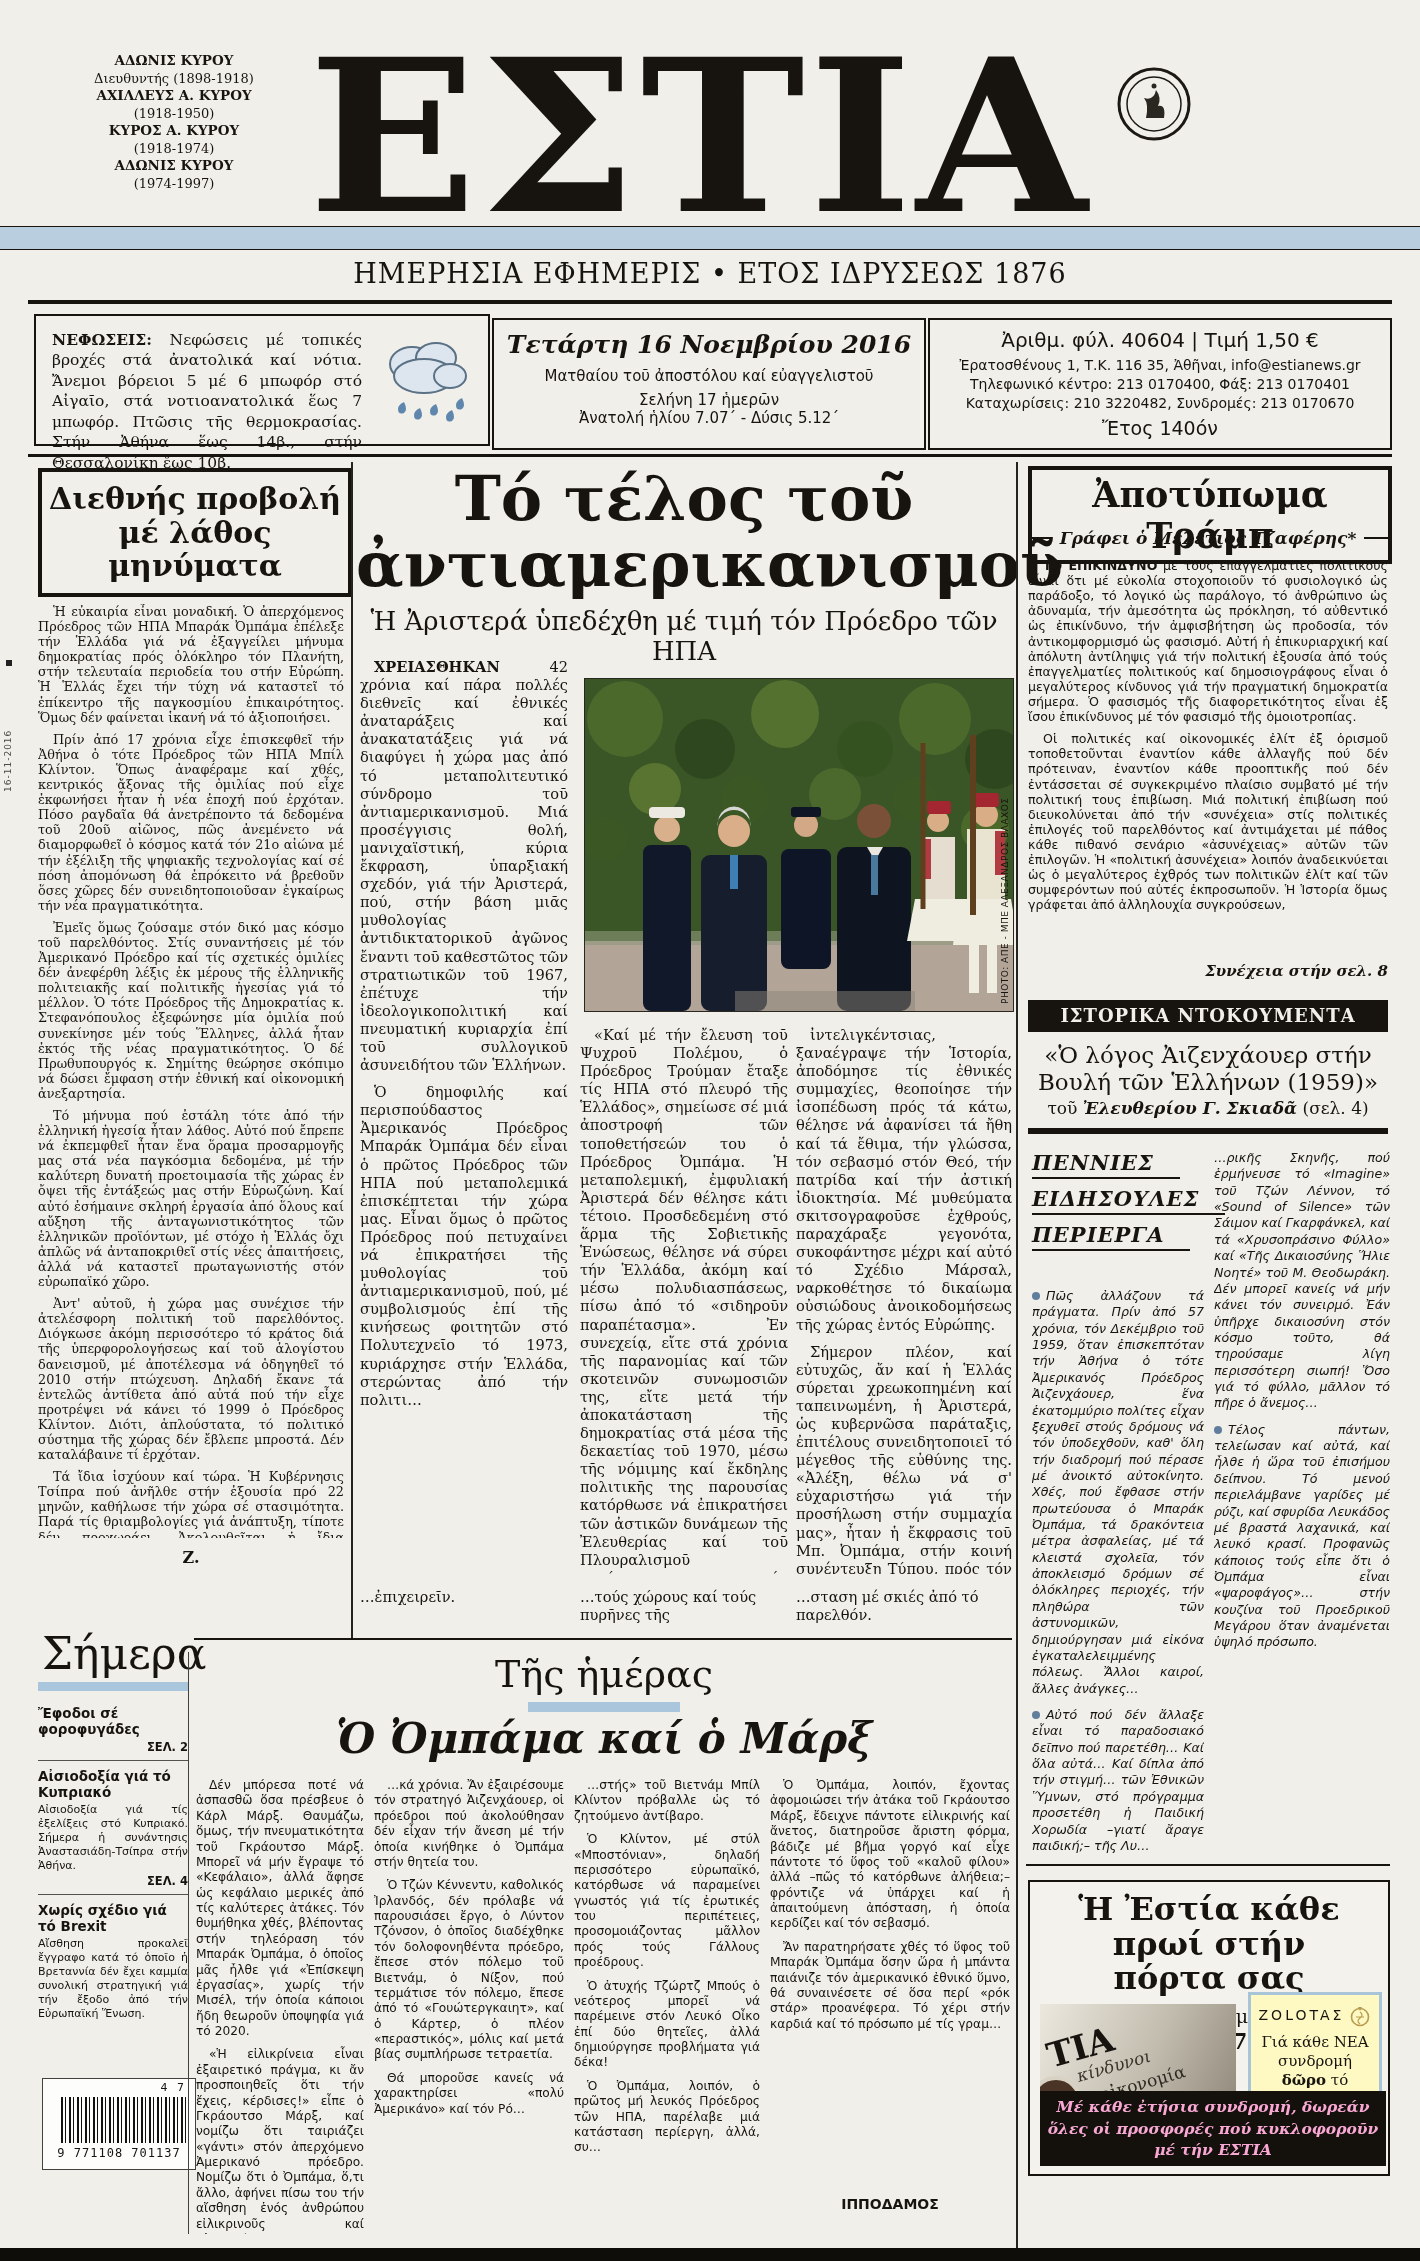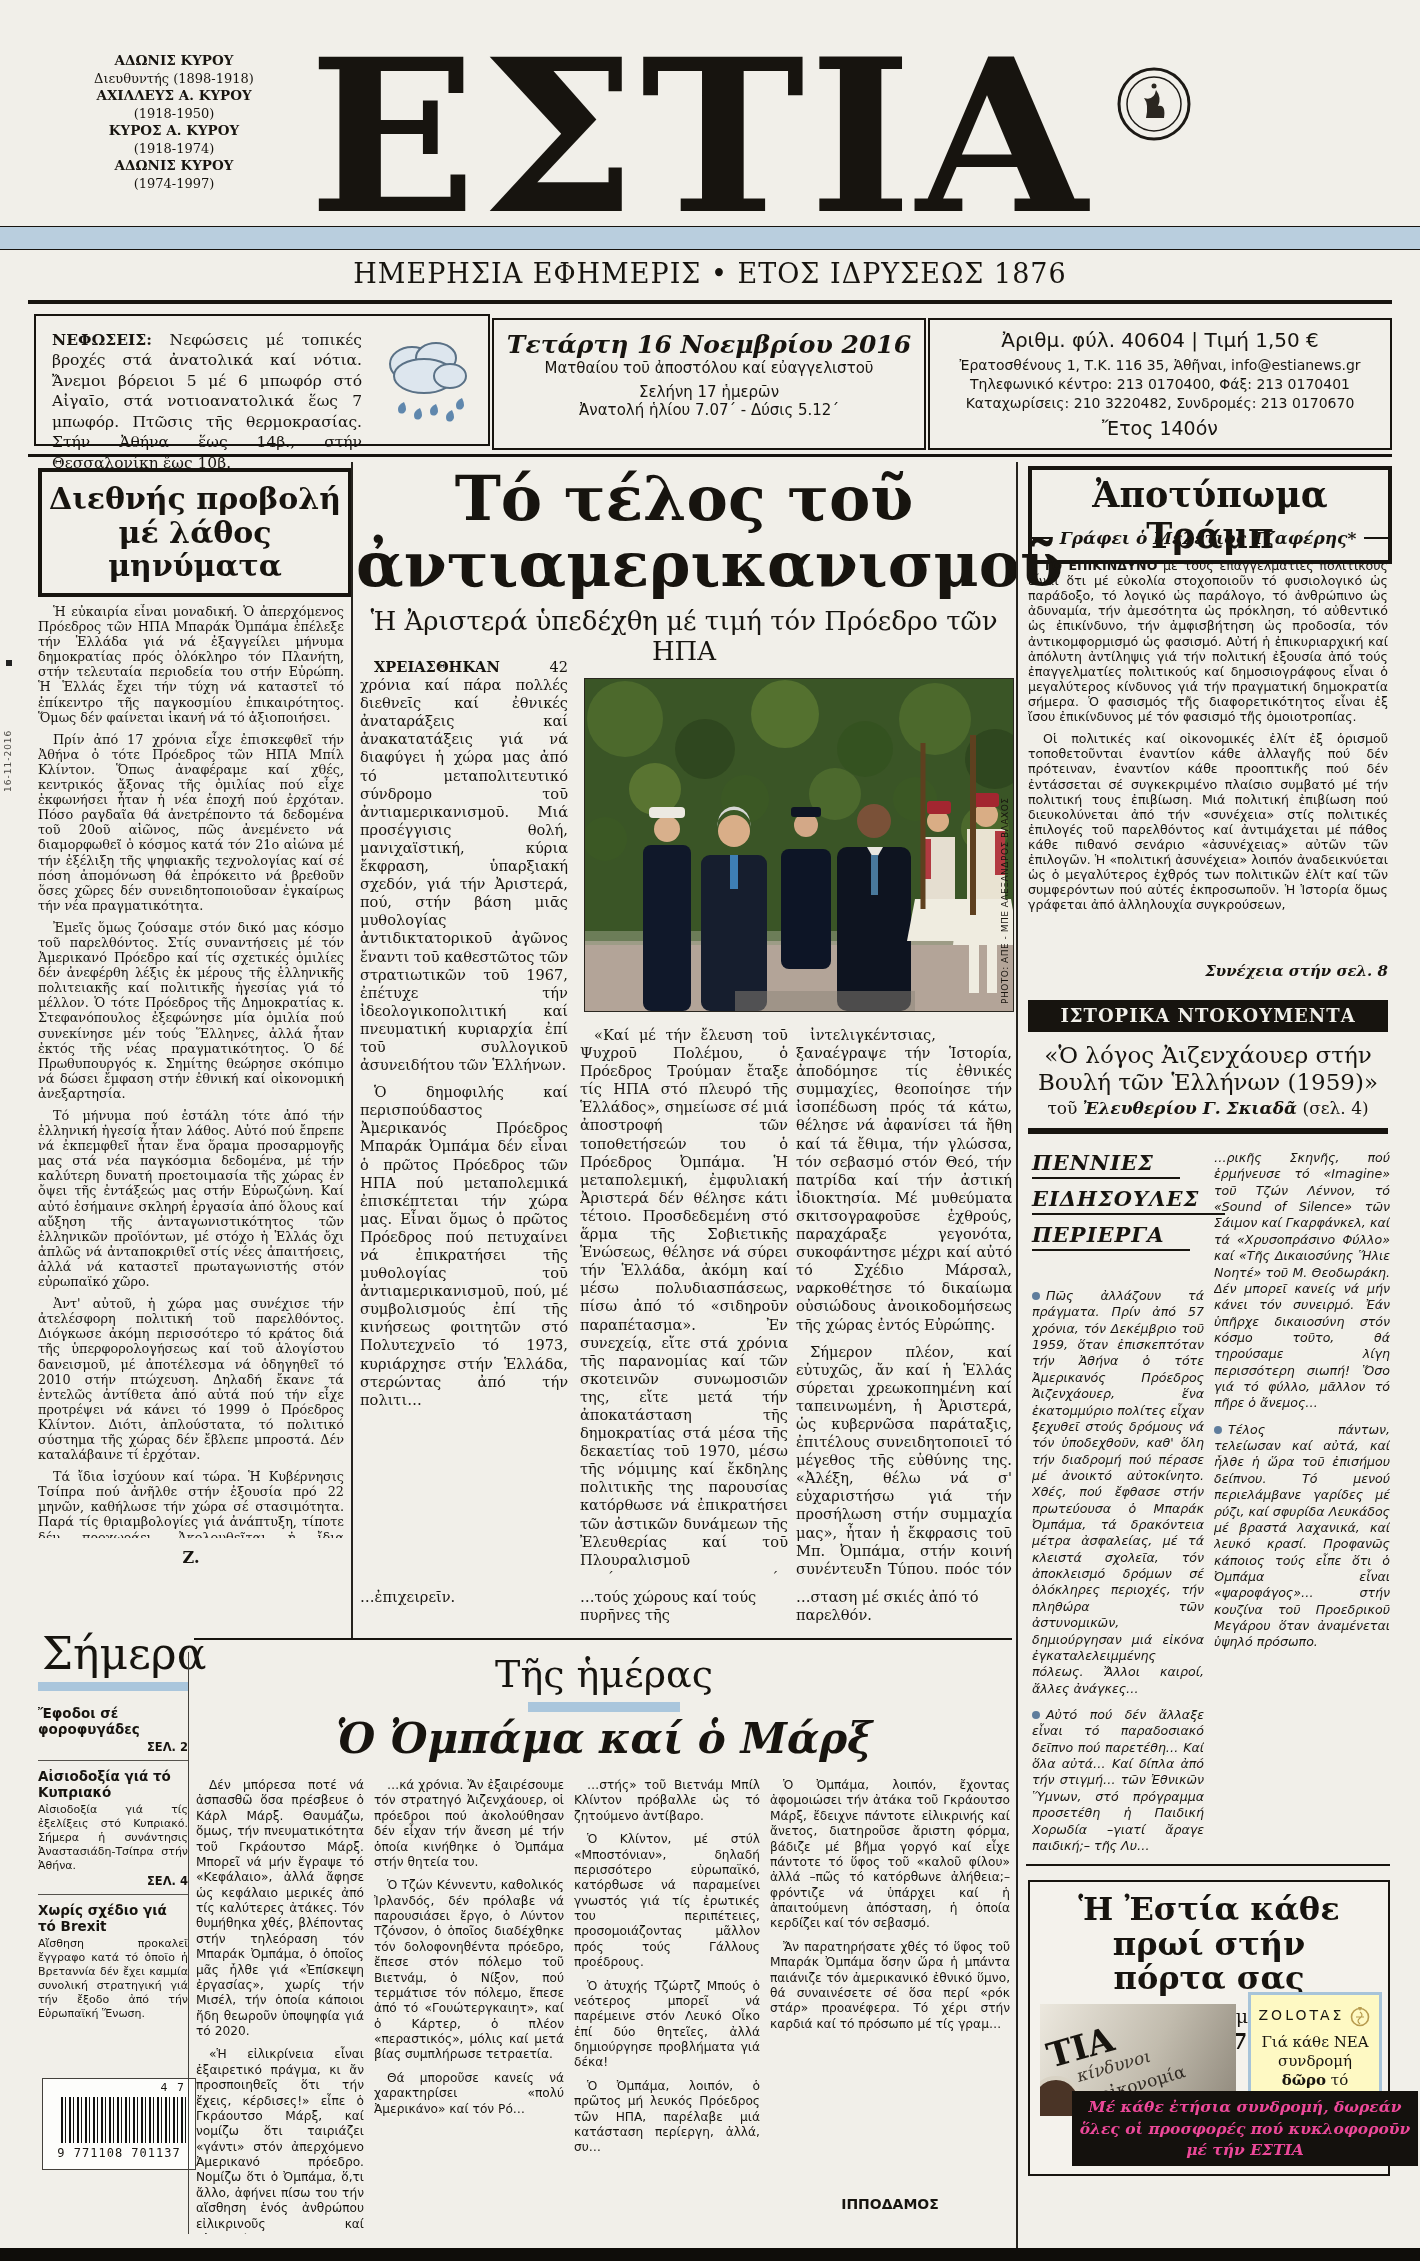--- a/index.html
+++ b/index.html
@@ -65,21 +65,21 @@
   .dayhead{font-weight:bold;font-style:italic;font-size:42px;}
   .dcol p{margin:0 0 8px;text-indent:13px;font-size:12.2px;line-height:1.26;font-family:"DejaVu Sans","Liberation Sans",sans-serif;text-align:justify;}
   .daysig{font-weight:bold;font-size:14px;font-family:"DejaVu Sans","Liberation Sans",sans-serif;}
   
   .adbox{border:2.5px solid #17140f;background:#f4f2ec;}
   .adtitle{font-weight:bold;font-size:32px;line-height:1.08;}
   .adsub{font-size:19px;}
   .zbox{border:3px solid #a7c4d9;background:#fef9c3;}
   .zbrand{font-size:14px;letter-spacing:3px;font-family:"DejaVu Sans","Liberation Sans",sans-serif;}
   .ztext{font-size:15px;line-height:1.25;}
-  .adband{background:#14110d;color:#ec4899;font-weight:bold;font-style:italic;font-size:15.5px;line-height:1.4;margin-left:32px;}
+  .adband{background:#14110d;color:#f9a8d4;font-weight:bold;font-style:italic;font-size:15.5px;line-height:1.4;}
   .adphoto{background:linear-gradient(115deg,#ece8de,#c2bcae 55%,#8f887b);overflow:hidden;}
   .edge{writing-mode:vertical-rl;transform:rotate(180deg);font-size:9px;color:#4c4a45;letter-spacing:1px;font-family:"DejaVu Sans","Liberation Sans",sans-serif;}
 </style>
 </head>
 <body>
 
 <div class="page">
 
   <div class="abs" style="left:6px;top:660px;width:6px;height:6px;background:#222;"></div>
   <div class="abs edge" style="left:3px;top:672px;height:120px;">16-11-2016</div>
@@ -128,21 +128,21 @@
           <path d="M62 78 q4 8 0 11 q-6 2 -6 -4 q0 -4 6 -7z"></path>
           <path d="M78 84 q4 8 0 11 q-6 2 -6 -4 q0 -4 6 -7z"></path>
           <path d="M88 72 q4 8 0 11 q-6 2 -6 -4 q0 -4 6 -7z"></path>
         </g>
       </svg>
     </div>
   </div>
 
   <div class="abs ibox ctr" style="left:492px;top:318px;width:430px;height:128px;">
     <div class="date-big" style="margin-top:10px;">Τετάρτη 16 Νοεμβρίου 2016</div>
-    <div class="date-sm sans" style="">Ματθαίου τοῦ ἀποστόλου καί εὐαγγελιστοῦ</div>
+    <div class="date-sm sans" style="margin-top:8px;">Ματθαίου τοῦ ἀποστόλου καί εὐαγγελιστοῦ</div>
     <div class="date-sm sans" style="margin-top:6px;">Σελήνη 17 ἡμερῶν</div>
     <div class="date-sm sans">Ἀνατολή ἡλίου 7.07΄ - Δύσις 5.12΄</div>
   </div>
 
   <div class="abs ibox ctr sans" style="left:928px;top:318px;width:460px;height:128px;">
     <div class="contact1" style="margin-top:8px;" actable="false">Ἀριθμ. φύλ. 40604 | Τιμή 1,50 €</div>
     <div class="contact2" style="margin-top:4px;">Ἐρατοσθένους 1, Τ.Κ. 116 35, Ἀθῆναι, info@estianews.gr</div>
     <div class="contact2">Τηλεφωνικό κέντρο: 213 0170400, Φάξ: 213 0170401</div>
     <div class="contact2">Καταχωρίσεις: 210 3220482, Συνδρομές: 213 0170670</div>
     <div class="contact3" style="margin-top:4px;">Ἔτος 140όν</div>

